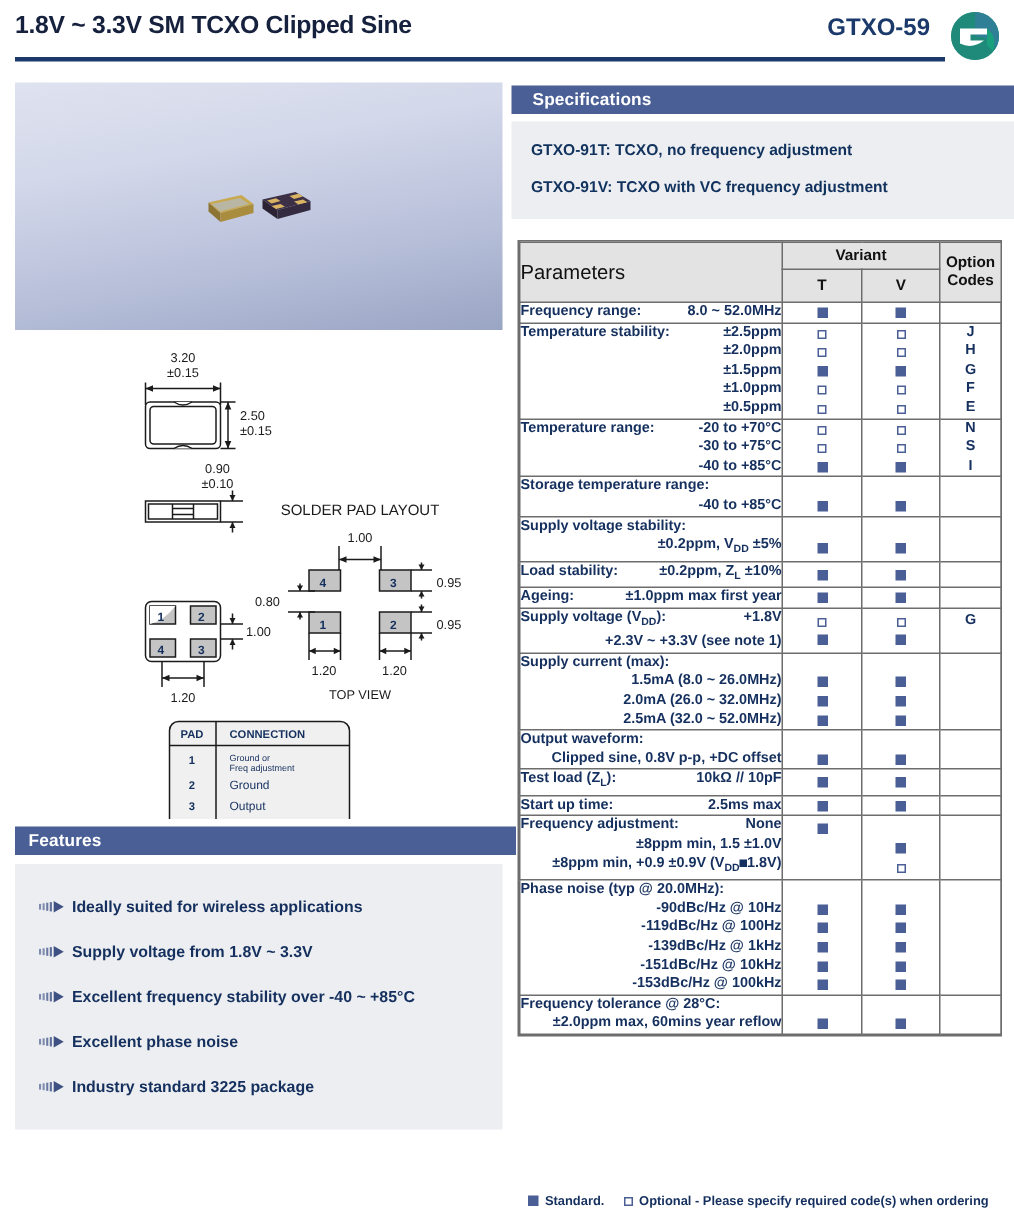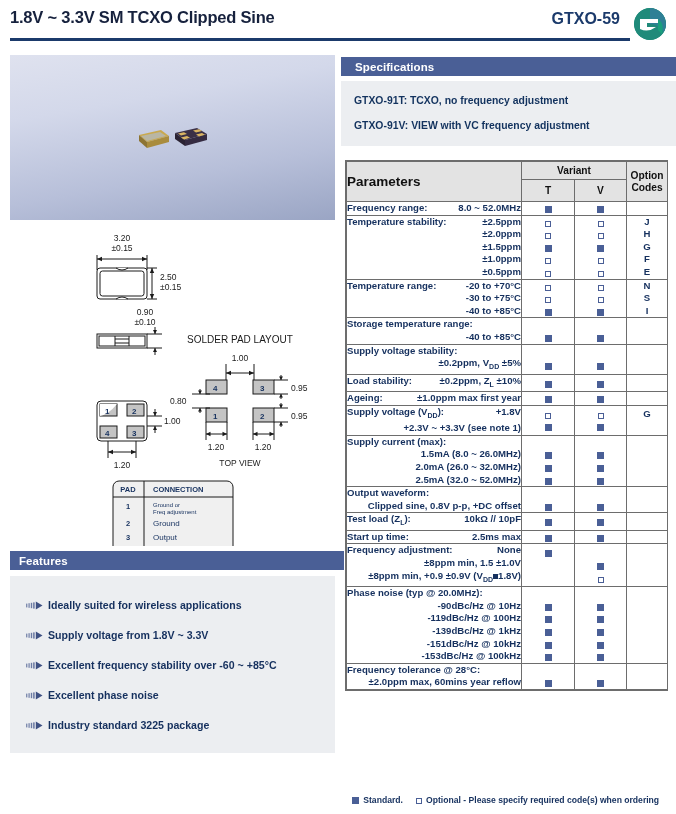--- a/index.html
+++ b/index.html
@@ -48,21 +48,21 @@
   .spec-note div{position:absolute;left:13px;font-size:10.4px;font-weight:bold;
     color:#12325e;white-space:nowrap;}
   .spec-note .n0{top:14px;}
   .spec-note .n1{top:39px;}
 
   
   .ptable{position:absolute;left:345px;top:160px;width:321px;
     border:1px solid #6d6d6d;border-collapse:collapse;}
   .ptable table{border-collapse:collapse;width:321px;table-layout:fixed;}
   .ptable td,.ptable th{border:1px solid #6d6d6d;padding:0;vertical-align:middle;}
-  .th-param{background:#e3e3e3;font-size:13.5px;font-weight:bold;color:#111;
+  .th-param{background:#e3e3e3;font-size:13.5px;font-weight:normal;color:#111;
     text-align:left;padding-left:7px;height:39px;}
   .th-var{background:#e3e3e3;font-size:10.2px;font-weight:bold;color:#111;
     text-align:center;height:17px;}
   .th-tv{background:#e3e3e3;font-size:10.2px;font-weight:bold;color:#111;
     text-align:center;height:20px;}
   .th-opt{background:#e3e3e3;font-size:10.2px;font-weight:bold;color:#111;
     text-align:center;line-height:12px;height:39px;}
   .c-par{padding:4px 6px 4px 7px;}
   .c-mark,.c-opt{text-align:center;}
   .prow{display:flex;justify-content:space-between;align-items:baseline;
@@ -292,21 +292,21 @@
           <span class="feat-txt">Supply voltage from 1.8V ~ 3.3V</span>
         </div>
         <div class="feat-item">
           <span class="feat-arrow"><svg width="20" height="9" viewBox="0 0 20 9">
               <rect x="0" y="2.6" width="1.4" height="3.8" fill="#7f8cb0"></rect>
               <rect x="2.4" y="2.2" width="1.4" height="4.6" fill="#7f8cb0"></rect>
               <rect x="4.8" y="1.8" width="1.4" height="5.4" fill="#6b7aa3"></rect>
               <rect x="7.2" y="1.4" width="1.4" height="6.2" fill="#5d6d99"></rect>
               <path d="M9.8 0.6 L16.5 4.5 L9.8 8.4 Z" fill="#3f5183"></path>
             </svg></span>
-          <span class="feat-txt">Excellent frequency stability over -60 ~ +85°C</span>
+          <span class="feat-txt">Excellent frequency stability over -40 ~ +85°C</span>
         </div>
         <div class="feat-item">
           <span class="feat-arrow"><svg width="20" height="9" viewBox="0 0 20 9">
               <rect x="0" y="2.6" width="1.4" height="3.8" fill="#7f8cb0"></rect>
               <rect x="2.4" y="2.2" width="1.4" height="4.6" fill="#7f8cb0"></rect>
               <rect x="4.8" y="1.8" width="1.4" height="5.4" fill="#6b7aa3"></rect>
               <rect x="7.2" y="1.4" width="1.4" height="6.2" fill="#5d6d99"></rect>
               <path d="M9.8 0.6 L16.5 4.5 L9.8 8.4 Z" fill="#3f5183"></path>
             </svg></span>
           <span class="feat-txt">Excellent phase noise</span>
@@ -320,21 +320,21 @@
               <path d="M9.8 0.6 L16.5 4.5 L9.8 8.4 Z" fill="#3f5183"></path>
             </svg></span>
           <span class="feat-txt">Industry standard 3225 package</span>
         </div>
       </div>
   </div>
 
   <div class="sec-bar spec-hdr">Specifications</div>
   <div class="spec-note">
     <div class="n0">GTXO-91T:  TCXO, no frequency adjustment</div>
-    <div class="n1">GTXO-91V: VIEW with VC frequency adjustment</div>
+    <div class="n1">GTXO-91V: TCXO with VC frequency adjustment</div>
   </div>
 
   <div class="ptable">
     <table>
       <colgroup>
         <col style="width:175px">
           <col style="width:53px">
         <col style="width:52px">
           <col style="width:41px">
       </colgroup>

